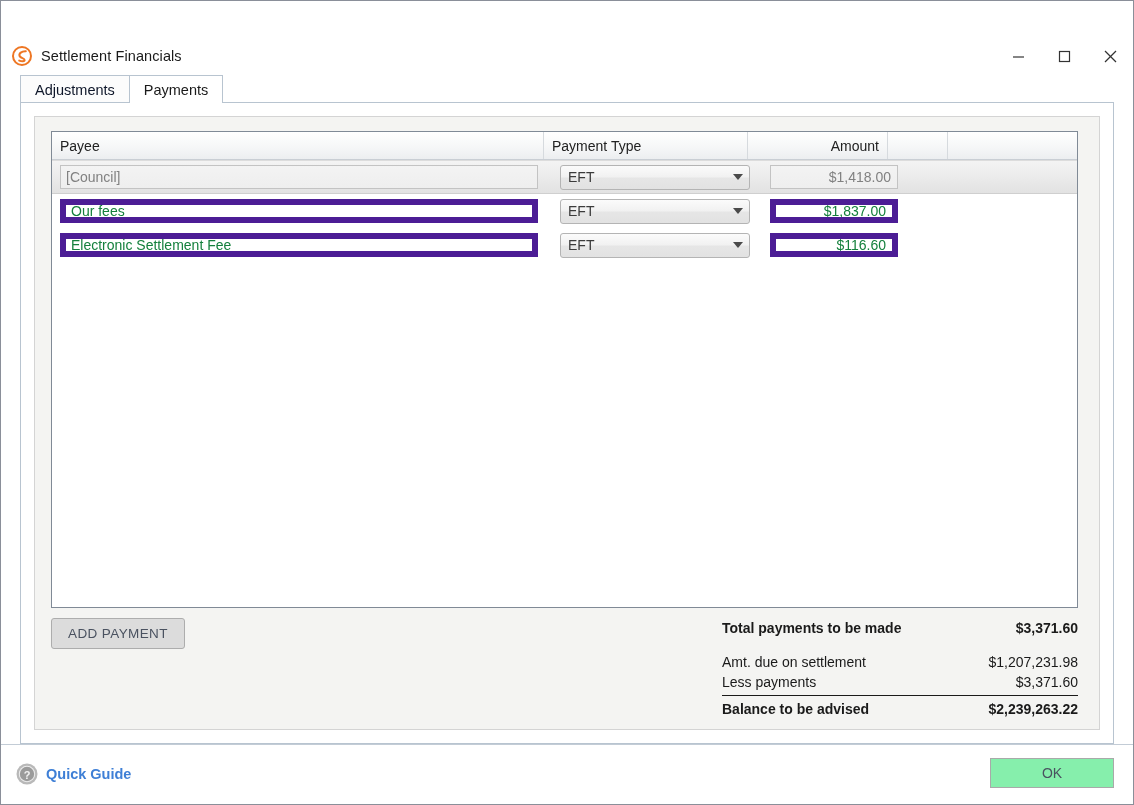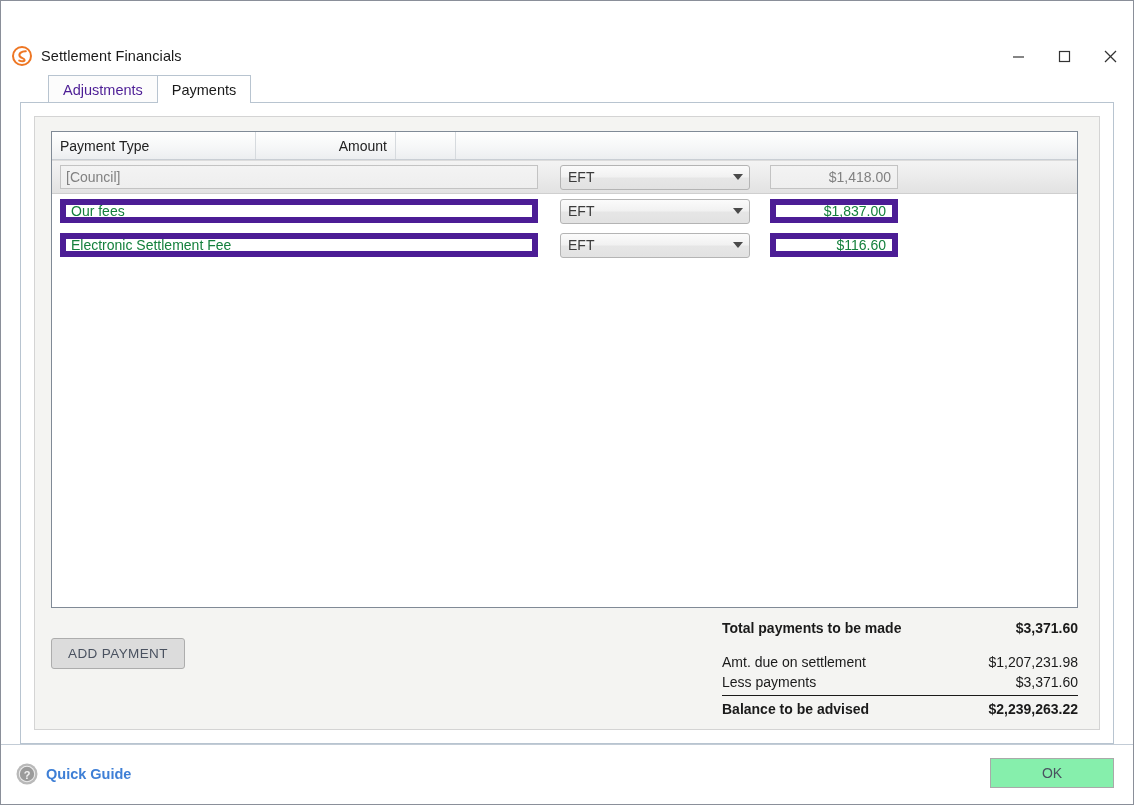--- a/index.html
+++ b/index.html
@@ -83,22 +83,21 @@
     box-sizing: border-box;
     padding: 0 14px;
     display: flex;
     align-items: center;
     font-size: 14.5px;
     border: 1px solid #b8c4d0;
     border-bottom: none;
     position: relative;
     cursor: default;
     background: #fcfcfc;
-    color: #4c1d95;
-    margin-left: 28px;
+    color: #0f172a;
   }
   .tab.active {
     background: #ffffff;
     color: #1a1a1a;
     z-index: 3;
   }
   .tab:not(:first-child) { margin-left: -1px; }
 
   
   .tabbody {
@@ -271,21 +270,20 @@
   .btn {
     font-family: "Liberation Sans", sans-serif;
     font-size: 13.5px;
     color: #4a5260;
     background: #dcdcdc;
     border: 1px solid #adadad;
     border-radius: 3px;
     padding: 7px 16px;
     cursor: default;
     letter-spacing: 0.4px;
-    margin-top: 20px;
   }
 
   .totals {
     width: 356px;
     font-size: 14px;
     color: #1a1a1a;
     padding-right: 0px;
   }
   .totals .trow {
     display: flex;
@@ -386,20 +384,21 @@
   </div>
 
   <div class="tabbody">
 
     <div class="panel">
 
 
       <div class="grid">
 
         <div class="grid-header">
+          <div class="gh-cell gh-payee">Payee</div>
           <div class="gh-cell gh-type">Payment Type</div>
           <div class="gh-cell gh-amount">Amount</div>
           <div class="gh-cell gh-x1"></div>
           <div class="gh-cell gh-x2"></div>
         </div>
 
         <div class="grid-body">
 
           <div class="row selected">
             <div class="cell-payee">

